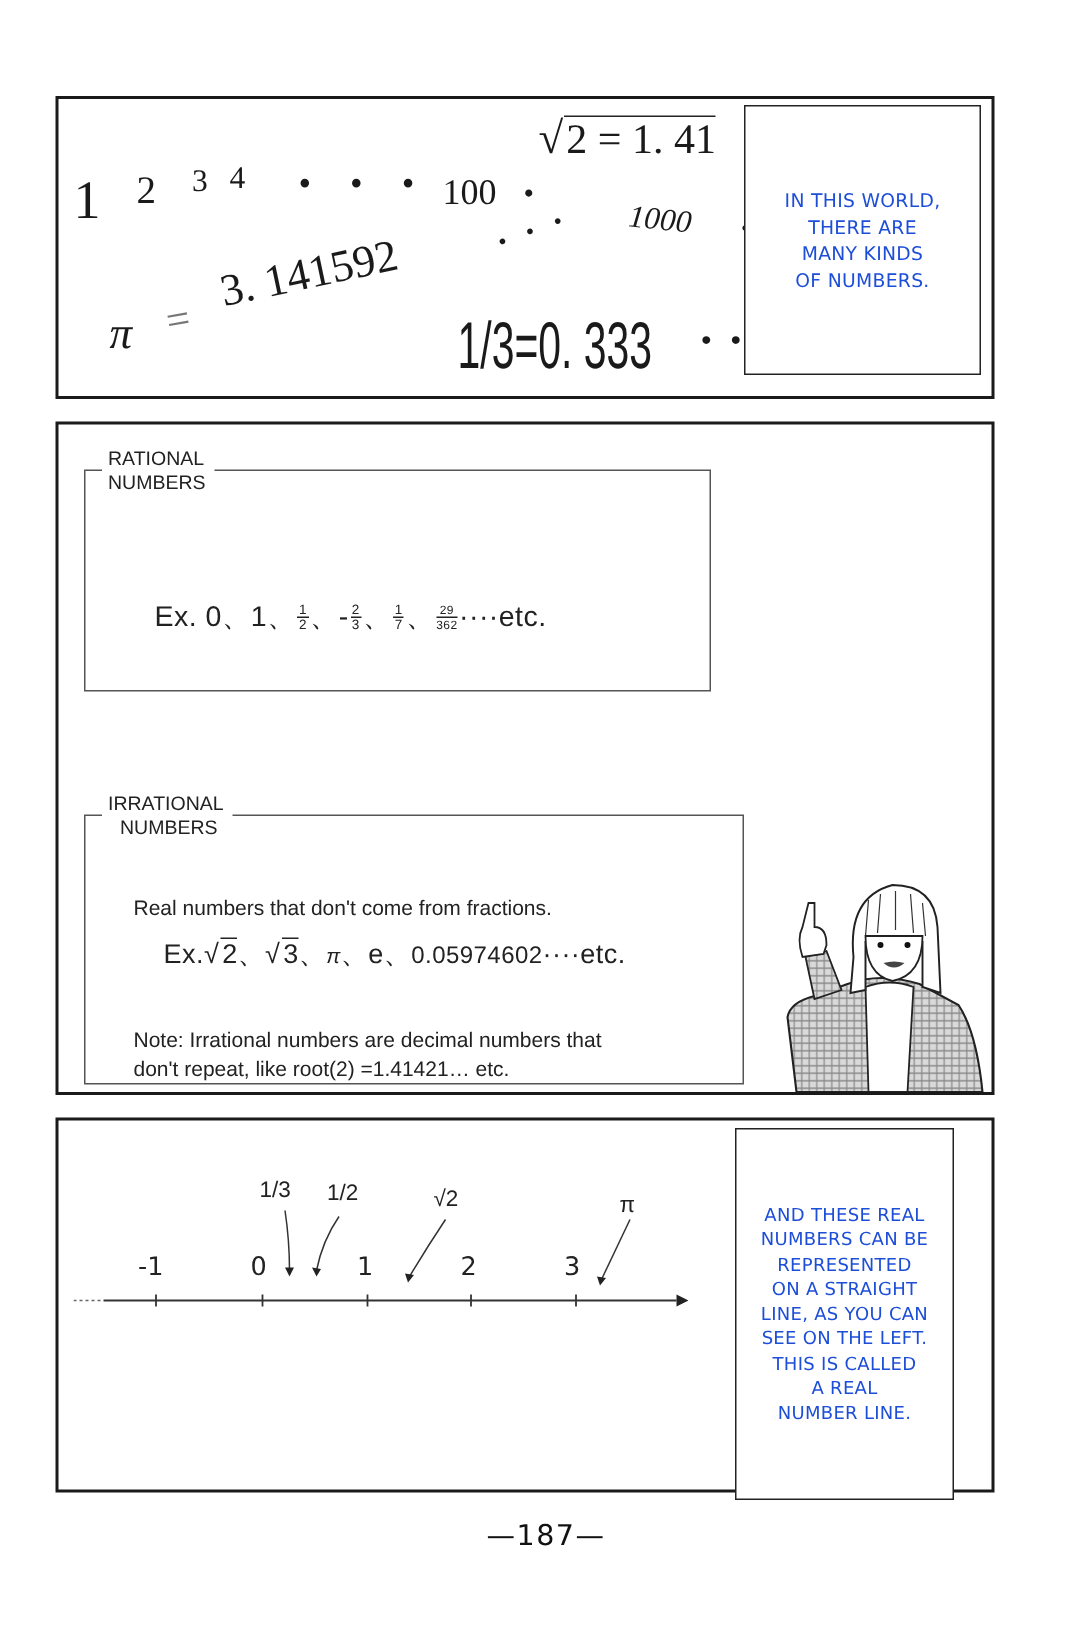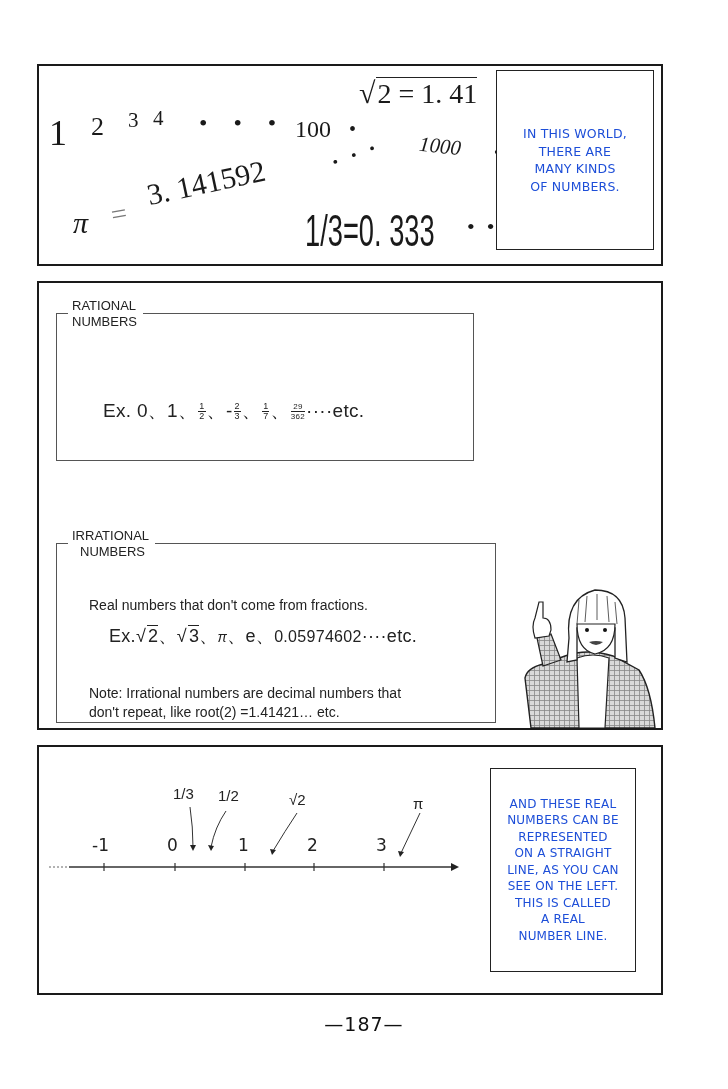--- a/index.html
+++ b/index.html
@@ -141,21 +141,21 @@
       <path d="M151 98 L154 104 L157 98 Z" fill="#222"></path>
     <path d="M187 64 Q176 80 172 100" stroke="#333" stroke-width="1" fill="none"></path>
       <path d="M169 98 L172 104 L175 99 Z" fill="#222"></path>
     <path d="M258 66 Q246 84 234 104" stroke="#333" stroke-width="1" fill="none"></path>
       <path d="M231 102 L233 108 L237 103 Z" fill="#222"></path>
     <path d="M381 66 L362 106" stroke="#333" stroke-width="1" fill="none"></path>
       <path d="M359 104 L361 110 L365 105 Z" fill="#222"></path>
   </svg>
 
 
-  <div class="caption-box" style="left:451px; top:5px; width:146px; height:204px;margin-top:16px;">
+  <div class="caption-box" style="left:451px; top:5px; width:146px; height:248px;">
     <div class="caption-text" style="font-size:12px; line-height:16.5px;">AND THESE REAL
 NUMBERS CAN BE
 REPRESENTED
 ON A STRAIGHT
 LINE, AS YOU CAN
 SEE ON THE LEFT.
 THIS IS CALLED
 A REAL
 NUMBER LINE.</div>
   </div>

